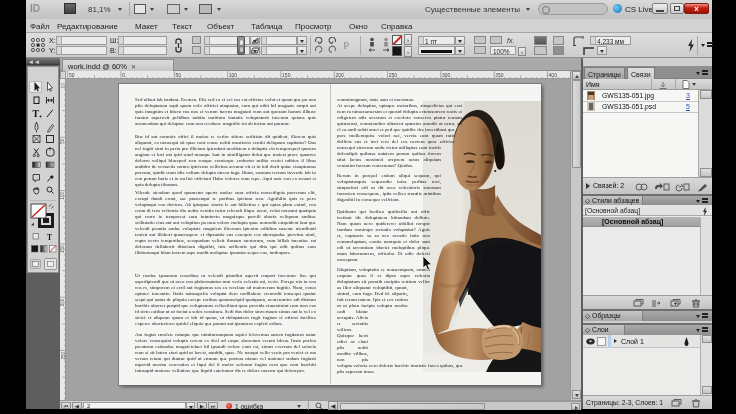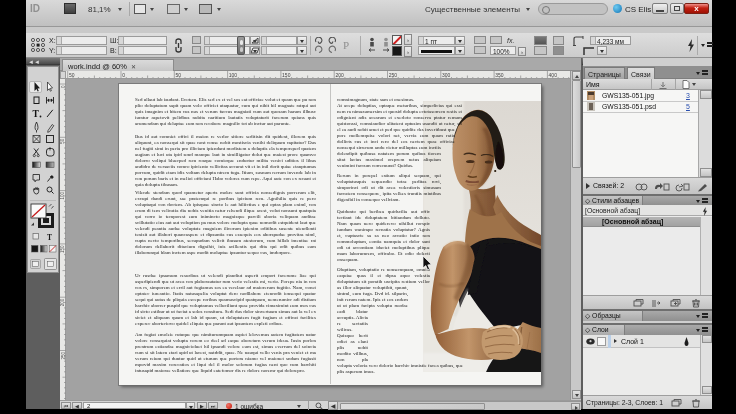--- a/index.html
+++ b/index.html
@@ -1,21 +1,21 @@
 <!DOCTYPE html>
 <html><head><meta charset="utf-8">
 <style>
   html,body{margin:0;padding:0;background:#000;}
   #stage{position:relative;width:736px;height:414px;background:#000;overflow:hidden;
     font-family:"Liberation Sans",sans-serif;}
   .abs{position:absolute;}
   svg{display:block;}
   #app{position:absolute;left:26px;top:0;width:686px;height:409px;background:#c9c9c9;}
   
-  #appbar{position:absolute;left:0;top:0;width:686px;height:27px;
+  #appbar{position:absolute;left:0;top:0;width:686px;height:21px;
     background:linear-gradient(#d9d9d9,#c0c0c0);border-bottom:1px solid #989898;box-sizing:border-box;}
   #appbar .t{position:absolute;font-size:8px;color:#333;top:5px;}
   .dtri{width:0;height:0;border-left:2.5px solid transparent;border-right:2.5px solid transparent;border-top:3px solid #444;}
   
   #menubar{position:absolute;left:0;top:19px;width:686px;height:14px;background:#d2d2d2;
     border-bottom:1px solid #a5a5a5;box-sizing:border-box;}
   #menubar span{position:absolute;top:2.5px;font-size:8px;color:#1d1d1d;}
   
   #ctrl{position:absolute;left:0;top:33px;width:686px;height:25px;
     background:linear-gradient(#dedede,#cccccc);border-bottom:1px solid #8f8f8f;box-sizing:border-box;}
@@ -84,30 +84,41 @@
     <div class="abs" style="left:141px;top:4px;width:13px;height:10px;background:#cfcfcf;border:1px solid #666;box-sizing:border-box;"></div>
     <div class="dtri abs" style="left:158px;top:8px;"></div>
     <div class="abs" style="left:173px;top:4px;width:13px;height:10px;background:#b9b9b9;border:1px solid #555;box-sizing:border-box;"></div>
     <div class="dtri abs" style="left:191px;top:8px;"></div>
     <div class="t" style="left:399px;">Существенные элементы</div>
     <div class="dtri abs" style="left:500px;top:8px;"></div>
     <div class="abs" style="left:512px;top:3px;width:70px;height:12px;background:#c2c2c2;border:1px solid #9a9a9a;border-radius:6px;box-sizing:border-box;">
       <div class="abs" style="left:3px;top:2px;width:6px;height:6px;border:1px solid #777;border-radius:50%;"></div>
     </div>
     <div class="abs" style="left:587px;top:4px;width:9px;height:9px;border-radius:50%;background:radial-gradient(circle at 35% 35%,#6ecbf2,#1173b4);"></div>
-    <div class="t" style="left:599px;color:#222;">CS Elis</div>
+    <div class="t" style="left:599px;color:#222;">CS Live</div>
     <div class="abs" style="left:626px;top:3px;width:16px;height:11px;background:linear-gradient(#efefef,#c9c9c9);border:1px solid #7d7d7d;border-radius:2px;box-sizing:border-box;">
       <div class="abs" style="left:3px;top:6px;width:8px;height:2px;background:#444;"></div>
         </div>
     <div class="abs" style="left:644px;top:3px;width:14px;height:11px;background:linear-gradient(#efefef,#c9c9c9);border:1px solid #7d7d7d;border-radius:2px;box-sizing:border-box;">
       <div class="abs" style="left:3px;top:2px;width:6px;height:5px;border:1px solid #444;box-sizing:border-box;"></div>
         </div>
     <div class="abs" style="left:658px;top:3px;width:25px;height:11px;background:linear-gradient(#f0918a,#c21f10 45%,#a01205);border:1px solid #7c2014;border-radius:2px;box-sizing:border-box;color:#fff;font-size:8px;font-weight:bold;text-align:center;line-height:9px;">x</div>
   </div>
 
+  <div id="menubar">
+    <span style="left:4px;">Файл</span>
+    <span style="left:31px;">Редактирование</span>
+    <span style="left:109px;">Макет</span>
+    <span style="left:146px;">Текст</span>
+    <span style="left:181px;">Объект</span>
+    <span style="left:225px;">Таблица</span>
+    <span style="left:269px;">Просмотр</span>
+    <span style="left:323px;">Окно</span>
+    <span style="left:355px;">Справка</span>
+  </div>
 
   <div id="ctrl">
     <div class="abs" style="left:4px;top:4px;width:16px;height:16px;">
       <svg width="16" height="16" viewBox="0 0 16 16">
         <g fill="none" stroke="#555" stroke-width="1">
           <circle cx="3" cy="3" r="1.6"></circle>
               <circle cx="8" cy="3" r="1.6"></circle>
               <circle cx="13" cy="3" r="1.6"></circle>
           <circle cx="3" cy="8" r="1.6"></circle>
               <circle cx="13" cy="8" r="1.6"></circle>

